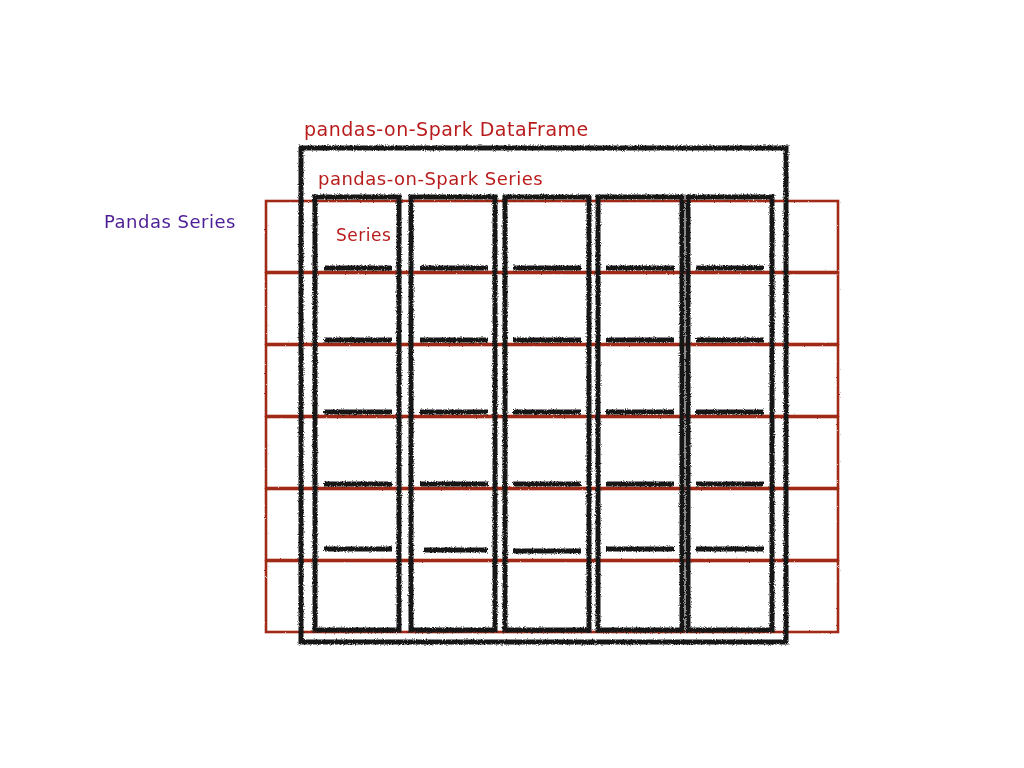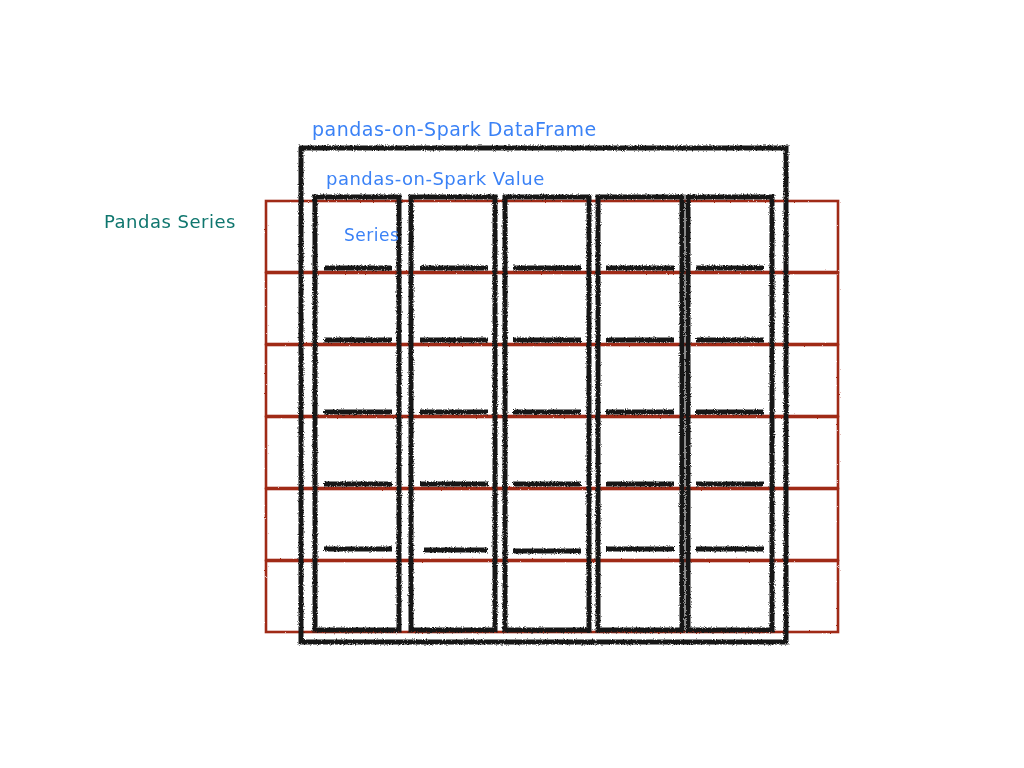--- a/index.html
+++ b/index.html
@@ -25,25 +25,24 @@
   }
 
   
   .label {
     position: absolute;
     white-space: nowrap;
     font-family: "DejaVu Sans", sans-serif;
     letter-spacing: 0.5px;
   }
   .label-dark {
-    color: #3b82f6;
-    margin-left: 8px;
+    color: #b91c1c;
   }
   .label-red {
-    color: #0f766e;
+    color: #4c1d95;
   }
   #lbl-dataframe {
     left: 304px;
     top: 118px;
     font-size: 19px;
   }
   #lbl-series {
     left: 318px;
     top: 168px;
     font-size: 18px;
@@ -124,17 +123,17 @@
     <line x1="696" y1="268" x2="764" y2="268"></line>
     <line x1="696" y1="340" x2="764" y2="340"></line>
     <line x1="696" y1="412" x2="764" y2="412"></line>
     <line x1="696" y1="484" x2="764" y2="484"></line>
     <line x1="696" y1="549" x2="764" y2="549"></line>
   </g>
 </svg>
 
 <div class="label label-dark" id="lbl-dataframe">pandas-on-Spark DataFrame</div>
 
-<div class="label label-dark" id="lbl-series">pandas-on-Spark Value</div>
+<div class="label label-dark" id="lbl-series">pandas-on-Spark Series</div>
 
 <div class="label label-dark" id="lbl-value">Series</div>
 
 <div class="label label-red" id="lbl-pandas-series">Pandas Series</div>
 
 </body></html>

